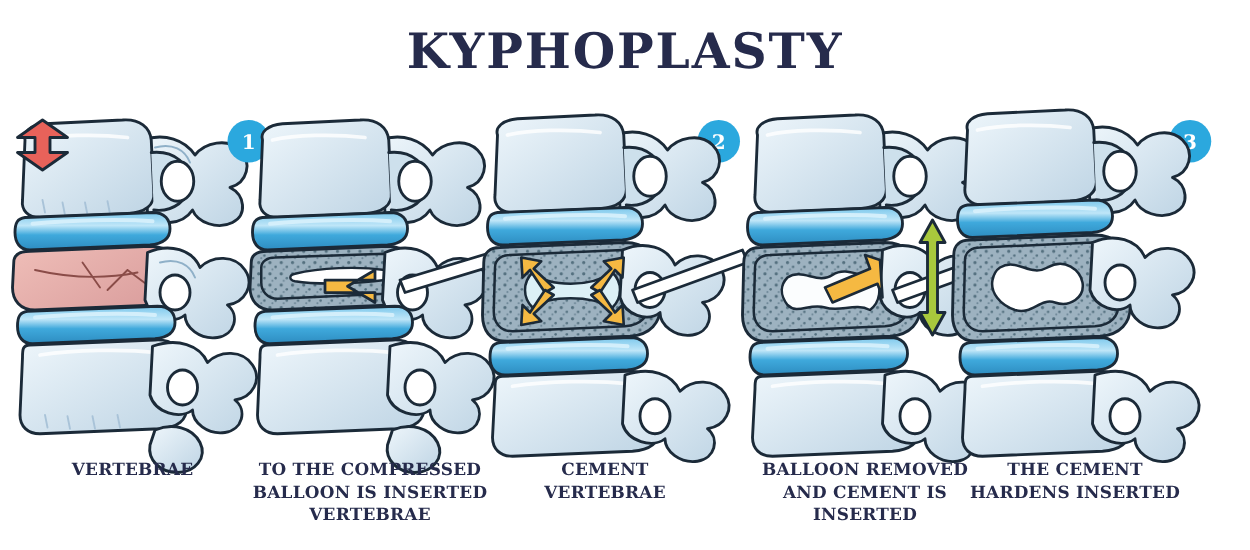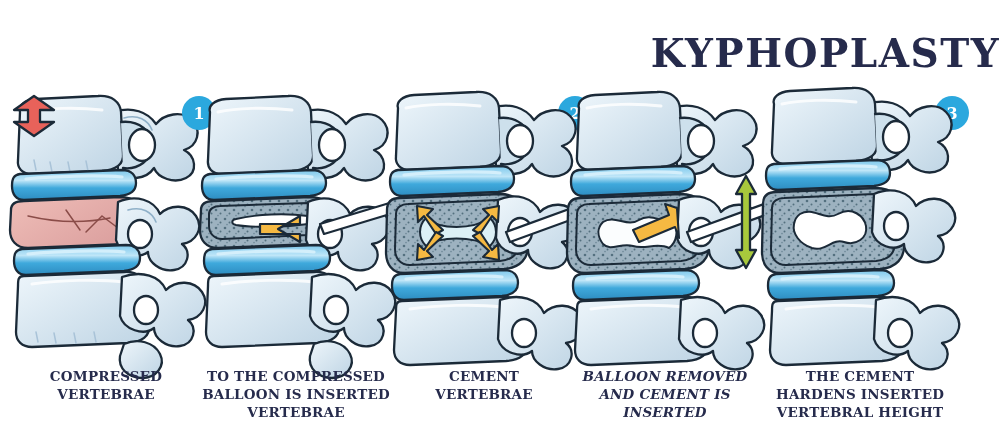--- a/index.html
+++ b/index.html
@@ -2,23 +2,23 @@
 <html><head>
 <meta charset="utf-8">
 <style>
   html,body{margin:0;padding:0;}
   body{
     width:1000px;height:440px;background:#ffffff;overflow:hidden;
     font-family:"Liberation Serif", serif;
     position:relative;
   }
   #page-title{
-    position:absolute;top:18px;left:0;width:1000px;text-align:right;
+    position:absolute;top:18px;left:0;width:1000px;text-align:center;
     font-family:"DejaVu Serif", serif;
-    font-weight:bold;font-size:39px;letter-spacing:1.5px;color:#262B4C;margin-top:12px;
+    font-weight:bold;font-size:39px;letter-spacing:1.5px;color:#262B4C;
   }
   #panels{position:absolute;top:82px;left:0;width:1000px;height:358px;}
   .panel{position:absolute;top:0;width:200px;height:358px;}
   .panel-art{position:absolute;top:0;left:0;width:200px;height:270px;}
   .panel-art svg{display:block;width:200px;height:270px;overflow:visible;}
   .badge{
     position:absolute;width:34px;height:34px;border-radius:50%;
     background:#2BA8DE;color:#ffffff;
     font-family:"DejaVu Serif", serif;font-weight:bold;font-size:16px;
     display:flex;align-items:center;justify-content:center;
@@ -27,21 +27,21 @@
   .caption{
     position:absolute;left:-6px;width:212px;top:285px;text-align:center;
     font-family:"DejaVu Serif", serif;font-weight:bold;
     font-size:13.5px;line-height:18px;color:#262B4C;letter-spacing:0.2px;
   }
   .cap-line{display:block;}
   
   #panel-1{left:6px;}   #badge-1{left:176px;}
   #panel-2{left:196px;} #badge-2{left:362px;}
   #panel-3{left:384px;} #badge-3{left:551px;}
-  #panel-4{left:565px;font-style:italic;}
+  #panel-4{left:592px;}
   #panel-5{left:760px;text-decoration:underline;}
 </style>
 </head>
 <body>
 
 <div id="page-title">KYPHOPLASTY</div>
 
 <div id="panels">
 
   <div class="panel" id="panel-1">
@@ -110,21 +110,20 @@
                    C122 296 112 286 114 274 Z" fill="url(#bg1)"></path>
         </g>
 
         <g>
           <path d="M-16 40 L-4 40 L-4 26 L10 46 L-4 66 L-4 52 L-16 52 L-16 66 L-30 46 L-16 26 Z" transform="translate(28,46) rotate(90) translate(-2,-46)" fill="#E8625A" stroke="#1B2A38" stroke-width="2.3" stroke-linejoin="round"></path>
         </g>
       </svg>
     </div>
     <div class="badge" id="badge-1">1</div>
     <div class="caption">
-      <span class="cap-line">COMPRESSED</span>
       <span class="cap-line">VERTEBRAE</span>
     </div>
   </div>
 
   <div class="panel" id="panel-2">
     <div class="panel-art">
       <svg viewBox="0 0 200 270" xmlns="http://www.w3.org/2000/svg">
         <defs>
           <linearGradient id="bg2" x1="0" y1="0" x2="1" y2="1">
             <stop offset="0" stop-color="#EEF6FB"></stop>
@@ -406,17 +405,16 @@
 
         <g>
           <path d="M-10 0 L0 -18 L10 0 L4 0 L4 56 L10 56 L0 74 L-10 56 L-4 56 L-4 0 Z" transform="translate(-14,112)" fill="#A8C83C" stroke="#1B2A38" stroke-width="2.3" stroke-linejoin="round"></path>
         </g>
       </svg>
     </div>
 
     <div class="caption">
       <span class="cap-line">THE CEMENT</span>
       <span class="cap-line">HARDENS INSERTED</span>
-      <span class="cap-line">VERTEBRAL HEIGHT</span>
     </div>
   </div>
 
 </div>
 
 </body></html>

